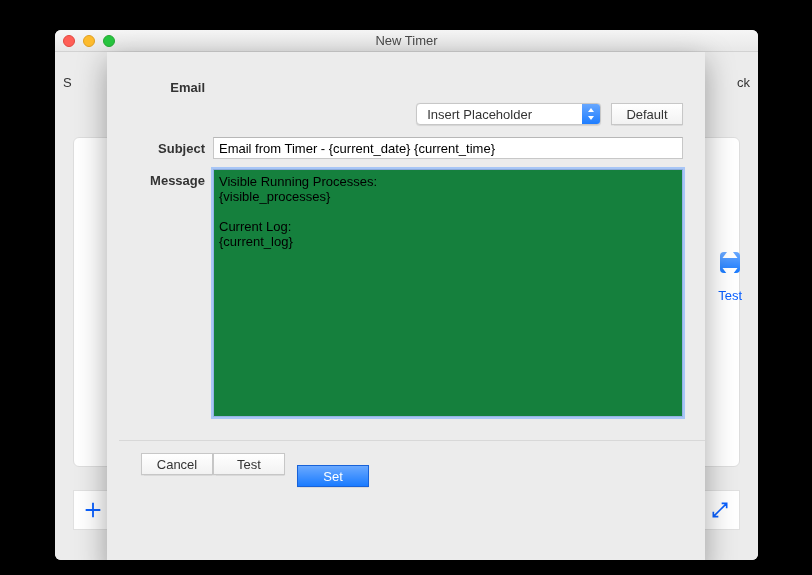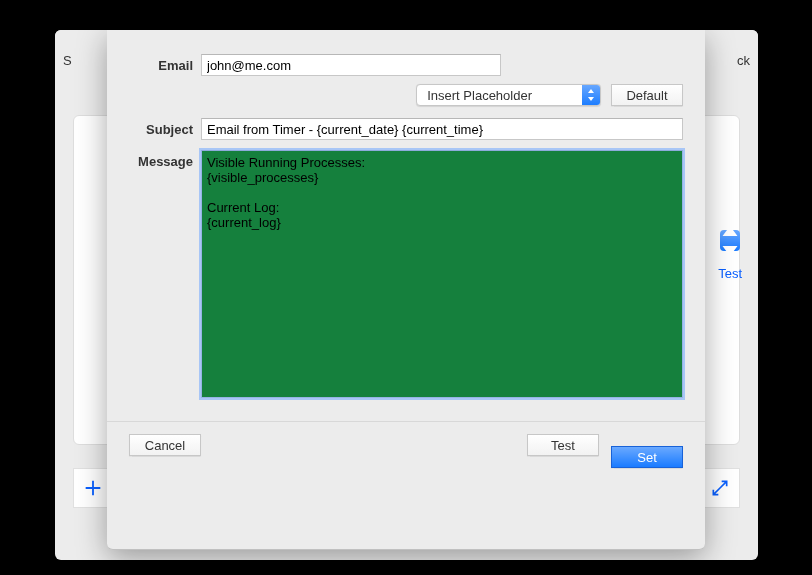--- a/index.html
+++ b/index.html
@@ -101,20 +101,21 @@
     .bg-expand svg { width:20px; height:20px; }
     .sheet {
       position:absolute;
       left:52px; top:0;
       width:598px; height:520px;
       background:#ececec;
       border-radius:0 0 6px 6px;
       box-shadow: 0 8px 30px rgba(0,0,0,0.35);
       border-top: none;
       border-bottom:1px solid #c0c0c0;
+      padding-left:12px;
     }
     .sheet-content { padding: 24px 22px 0 22px; }
     .formrow {
       display:flex;
       margin-bottom:10px;
       align-items:flex-start;
     }
     .label {
       width:72px;
       text-align:right;
@@ -197,29 +198,36 @@
       outline: 3px solid rgba(100,160,255,0.5);
       outline-offset:-1px;
     }
     .hr {
       margin: 20px 0 12px 0;
       border:none;
       border-top:1px solid #d8d8d8;
     }
     .sheet-buttons {
       display:flex;
-      justify-content:space-between;
       padding: 0 22px 0 22px;
     }
     .sheet-buttons .right { display:flex; gap:12px; }
   </style>
 </head>
 <body>
 
 <div class="window">
+  <div class="titlebar">
+    <div class="traffic">
+      <div class="dot close"></div>
+      <div class="dot min"></div>
+      <div class="dot max"></div>
+    </div>
+    <div class="title">New Timer</div>
+  </div>
 
   <div class="window-body">
     <div class="bg-row">
       <span>S</span>
       <span>ck</span>
     </div>
     <div class="bg-box"></div>
     <div class="bg-select">
       <svg viewBox="0 0 8 12">
           <path d="M4 0 L7 4 H1 Z M4 12 L1 8 H7 Z" fill="#fff"></path>
@@ -235,23 +243,20 @@
       <svg viewBox="0 0 24 24">
           <path d="M14 4h6v6M20 4l-8 8M10 20H4v-6M4 20l8-8" stroke="#0a60ff" stroke-width="2" fill="none"></path>
         </svg>
     </div>
 
     <div class="sheet">
       <div class="sheet-content">
 
         <div class="formrow" style="margin-bottom:4px;">
           <div class="label">Email</div>
-          <div class="field" style="max-width:300px;">
-            <input class="txt" type="text" value="john@me.com" style="">
-          </div>
         </div>
 
         <div class="placeholder-row">
           <div class="popup">
             <span class="popup-label">Insert Placeholder</span>
             <span class="popup-arrows">
               <svg viewBox="0 0 8 12">
                   <path d="M4 0 L7 4 H1 Z M4 12 L1 8 H7 Z" fill="#fff"></path>
                 </svg>
             </span>

